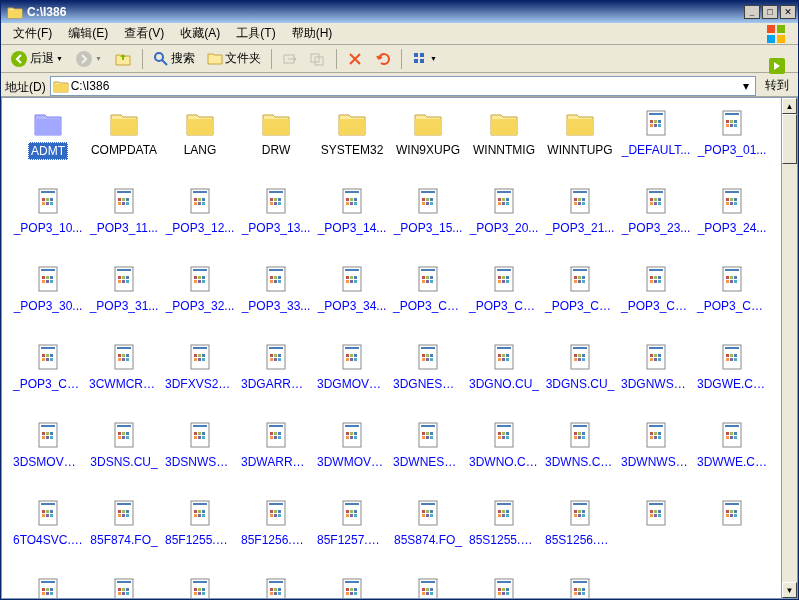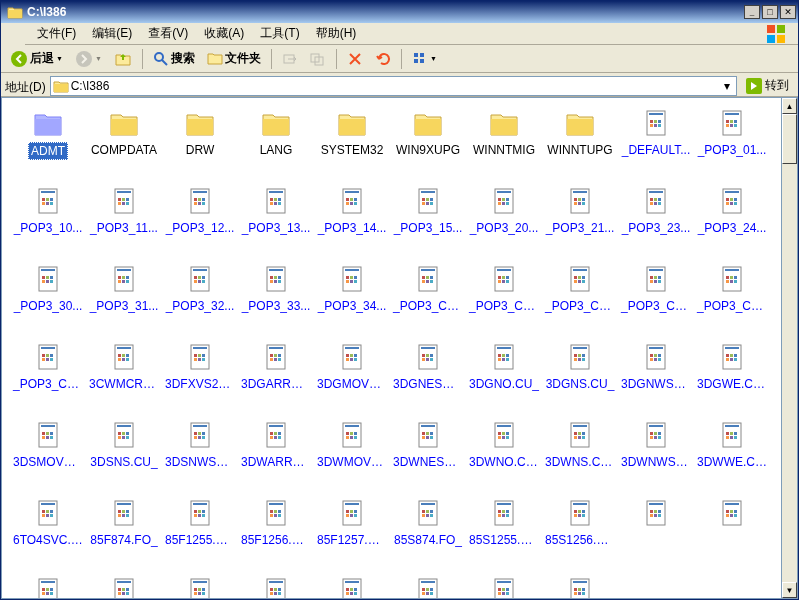--- a/index.html
+++ b/index.html
@@ -2,35 +2,35 @@
 <html><head>
 <meta charset="utf-8">
 <style>
 * { margin: 0; padding: 0; box-sizing: border-box; font-family: "SimSun", "宋体", Tahoma, sans-serif; font-size: 12px; }
 body { background: #ece9d8; width: 799px; height: 600px; overflow: hidden; border: 1px solid #0a246a; }
 .titlebar { height: 22px; background: linear-gradient(#0a246a, #a6caf0); display: flex; align-items: center; padding: 0 2px; }
 .title-icon { width: 16px; height: 14px; margin: 0 4px; }
 .title-text { color: #fff; font-weight: bold; flex: 1; }
 .win-btns { display: flex; gap: 2px; }
 .win-btn { width: 16px; height: 14px; background: #d4d0c8; border: 1px solid #404040; display: flex; align-items: center; justify-content: center; cursor: pointer; font-size: 9px; font-family: Tahoma; }
-.menubar { height: 22px; background: #ece9d8; display: flex; align-items: center; padding: 8px 4px; border-bottom: 1px solid #aca899; margin-left: 24px; }
+.menubar { height: 22px; background: #ece9d8; display: flex; align-items: center; padding: 8px 4px; border-bottom: 1px solid #aca899; }
 .menu-item { padding: 2px 8px; cursor: pointer; }
 .flag { margin-left: auto; width: 36px; height: 20px; display: flex; align-items: center; justify-content: center; }
 .flag svg { width: 18px; height: 18px; }
-.toolbar { height: 28px; background: #ece9d8; display: flex; align-items: center; padding: 0 4px; border-bottom: 1px solid #aca899; gap: 2px; font-weight: bold; }
+.toolbar { height: 28px; background: #ece9d8; display: flex; align-items: center; padding: 0 4px; border-bottom: 1px solid #aca899; gap: 2px; }
 .sep { width: 1px; height: 20px; background: #aca899; margin: 0 3px; }
 .tb-btn { display: flex; align-items: center; padding: 2px 4px; gap: 2px; cursor: pointer; border: 1px solid transparent; border-radius: 3px; }
 .tb-btn.disabled { opacity: 0.45; cursor: default; }
 .addressbar { height: 24px; background: #ece9d8; display: flex; align-items: flex-end; padding: 0 4px; border-bottom: 1px solid #aca899; gap: 4px; }
 .addr-label { white-space: nowrap; }
 .addr-input-wrap { flex: 1; background: #fff; border: 1px solid #7f9db9; height: 20px; display: flex; align-items: center; padding: 0 2px; }
 .addr-icon { width: 16px; height: 14px; margin-right: 2px; }
 .addr-text { flex: 1; border: none; outline: none; font-size: 12px; }
 .addr-drop { width: 14px; text-align: center; color: #000; cursor: pointer; }
-.go-btn { display: flex; align-items: center; gap: 3px; padding: 1px 4px; cursor: pointer; border: 1px solid transparent; border-radius: 3px; }
+.go-btn { display: flex; align-items: center; gap: 3px; padding: 1px 4px; cursor: pointer; border: 1px solid transparent; border-radius: 3px; flex-direction: column; }
 .content-wrap { position: absolute; top: 97px; left: 1px; right: 1px; bottom: 1px; display: flex; }
 .content { flex: 1; background: #fff; border: 1px solid #7f9db9; overflow: hidden; padding: 8px 8px; display: flex; flex-wrap: wrap; align-content: flex-start; }
 .scrollbar { width: 16px; background: #ece9d8; border: 1px solid #7f9db9; border-left: none; display: flex; flex-direction: column; }
 .scroll-arrow { height: 16px; background: #ece9d8; border: 1px solid #fff; border-right-color: #404040; border-bottom-color: #404040; display: flex; align-items: center; justify-content: center; font-size: 8px; cursor: pointer; }
 .scroll-track { flex: 1; background: #ece9d8; position: relative; }
 .scroll-thumb { position: absolute; top: 0; left: 0; right: 0; height: 50px; background: #ece9d8; border: 1px solid #fff; border-right-color: #404040; border-bottom-color: #404040; cursor: pointer; }
 .item { width: 76px; height: 72px; display: flex; flex-direction: column; align-items: center; cursor: pointer; margin-bottom: 6px; }
 .item .icon { width: 32px; height: 32px; margin-top: 2px; display: flex; align-items: center; justify-content: center; }
 .item .label { margin-top: 2px; text-align: center; font-size: 12px; color: #0000ff; padding: 1px 2px; white-space: nowrap; overflow: hidden; text-overflow: ellipsis; max-width: 74px; }
 .item.folder .label { color: #000; }
@@ -186,30 +186,30 @@
         </div>
         <div class="label">COMPDATA</div>
       </div>
       <div class="item folder">
         <div class="icon">
           <svg viewBox="0 0 32 32">
             <path fill="#fceb9c" stroke="#c8a43c" d="M3 7h10l2 2h14v18H3z"></path>
             <path fill="#f7d65e" d="M3 11h26v16H3z"></path>
           </svg>
         </div>
-        <div class="label">DRW</div>
+        <div class="label">LANG</div>
       </div>
       <div class="item folder">
         <div class="icon">
           <svg viewBox="0 0 32 32">
             <path fill="#fceb9c" stroke="#c8a43c" d="M3 7h10l2 2h14v18H3z"></path>
             <path fill="#f7d65e" d="M3 11h26v16H3z"></path>
           </svg>
         </div>
-        <div class="label">LANG</div>
+        <div class="label">DRW</div>
       </div>
       <div class="item folder">
         <div class="icon">
           <svg viewBox="0 0 32 32">
             <path fill="#fceb9c" stroke="#c8a43c" d="M3 7h10l2 2h14v18H3z"></path>
             <path fill="#f7d65e" d="M3 11h26v16H3z"></path>
           </svg>
         </div>
         <div class="label">SYSTEM32</div>
       </div>

